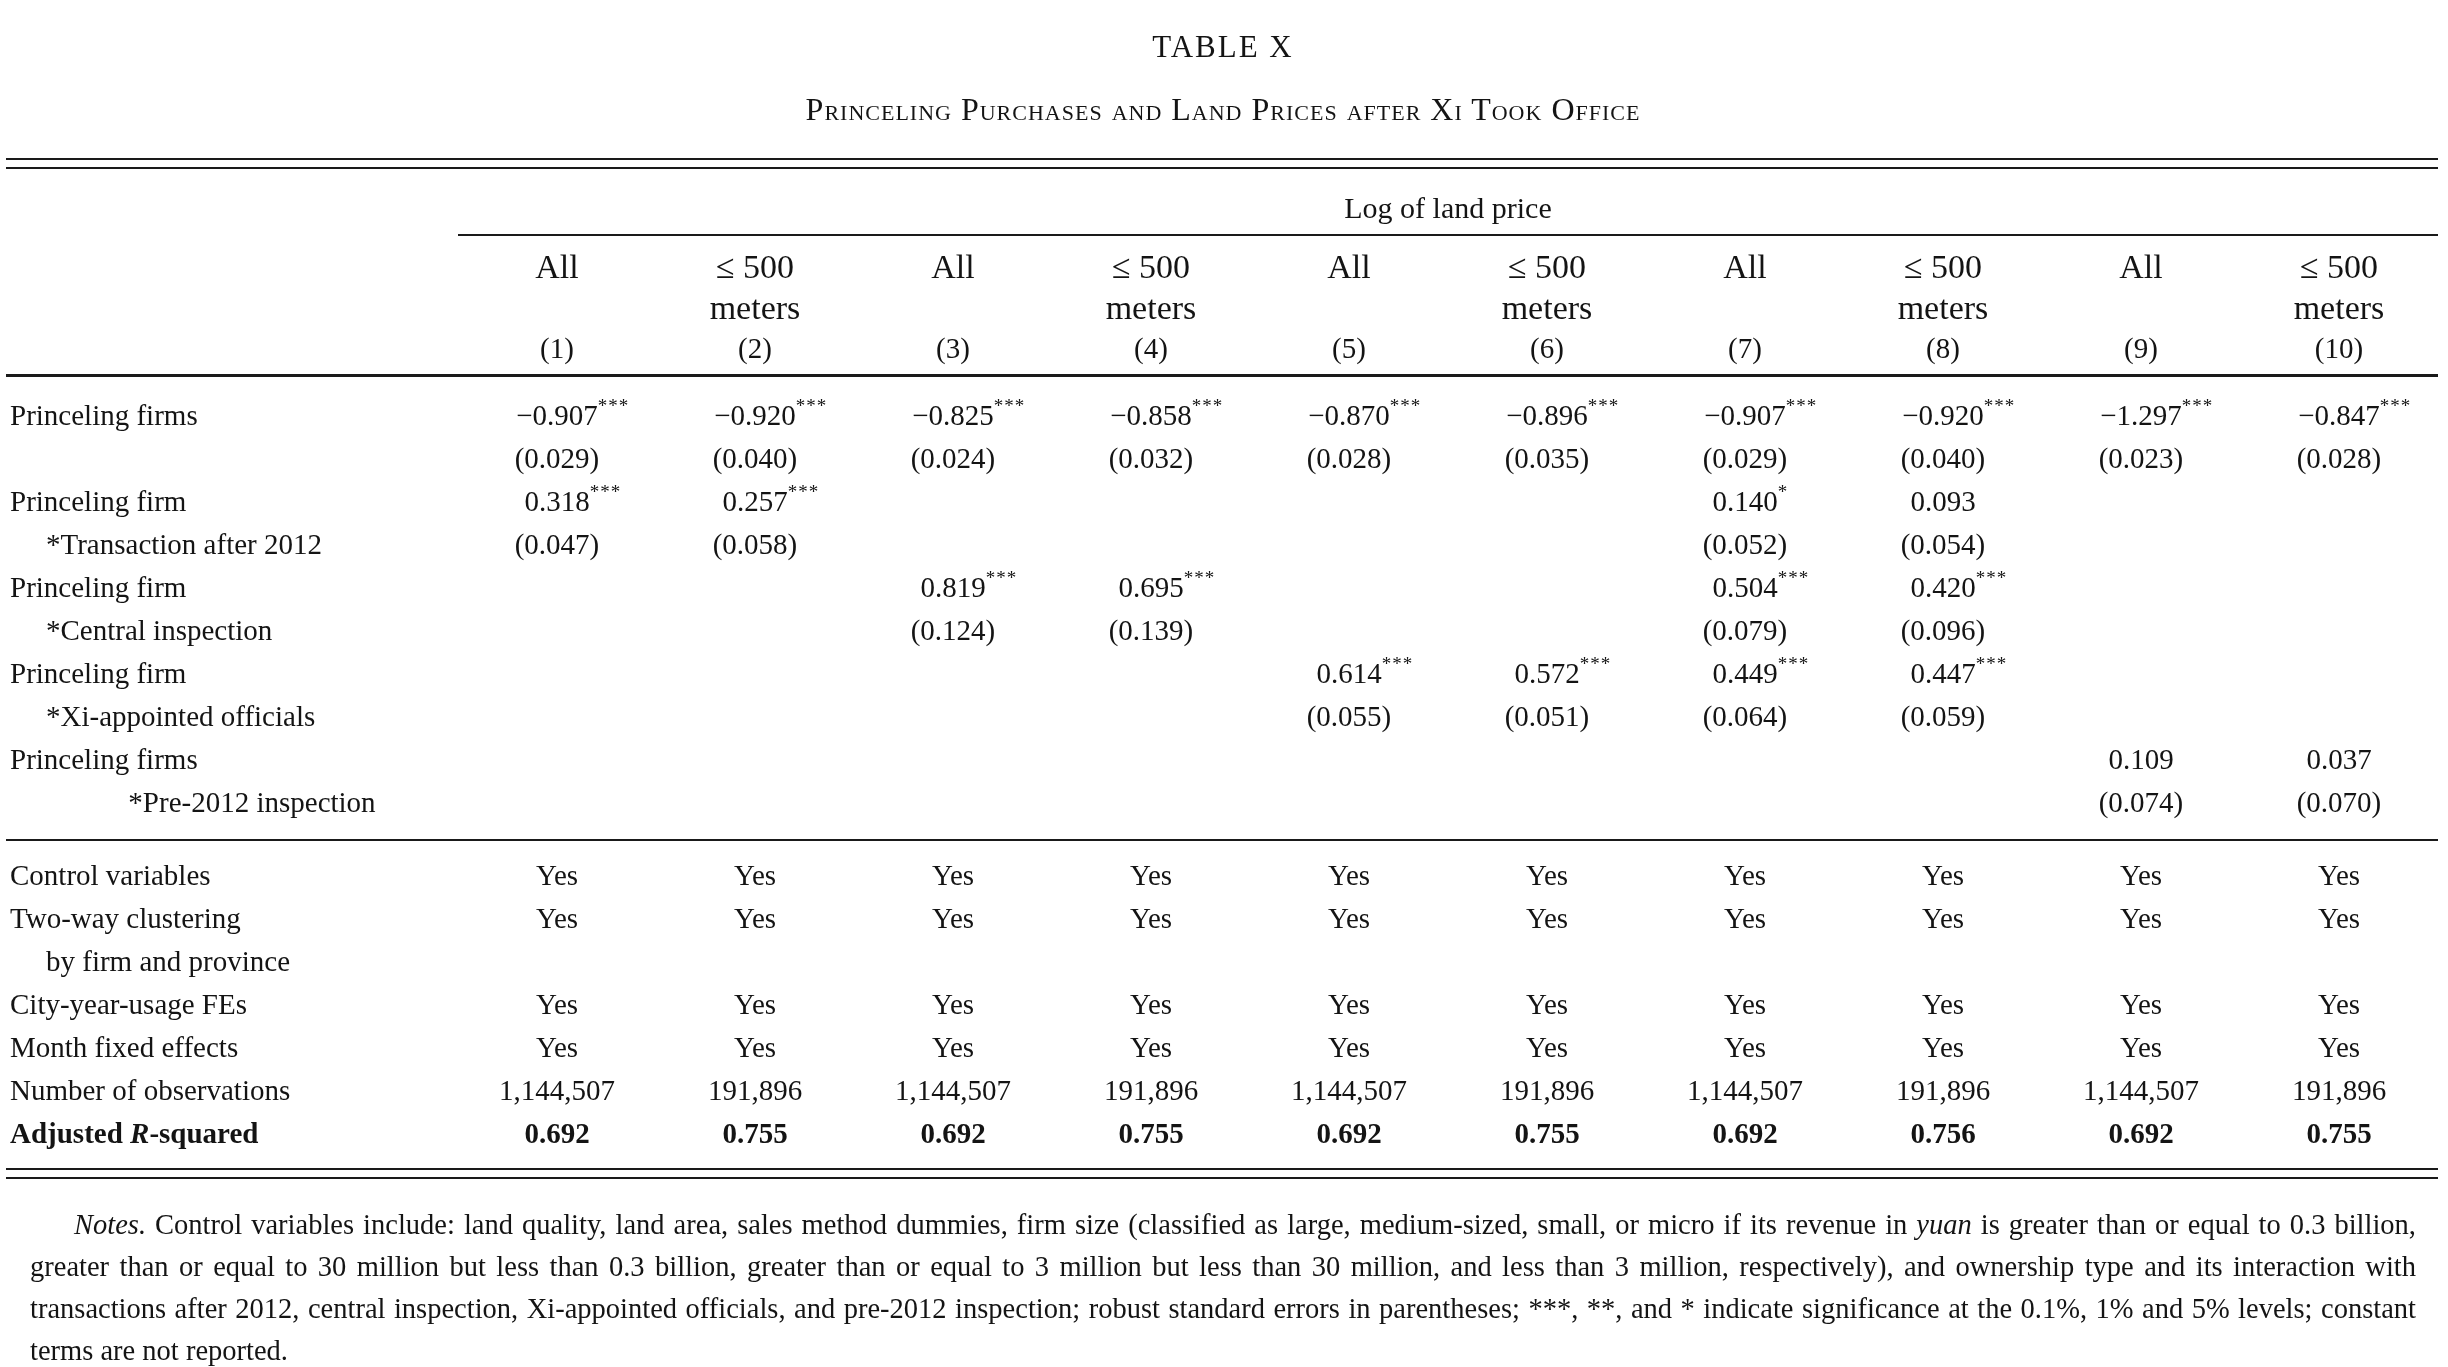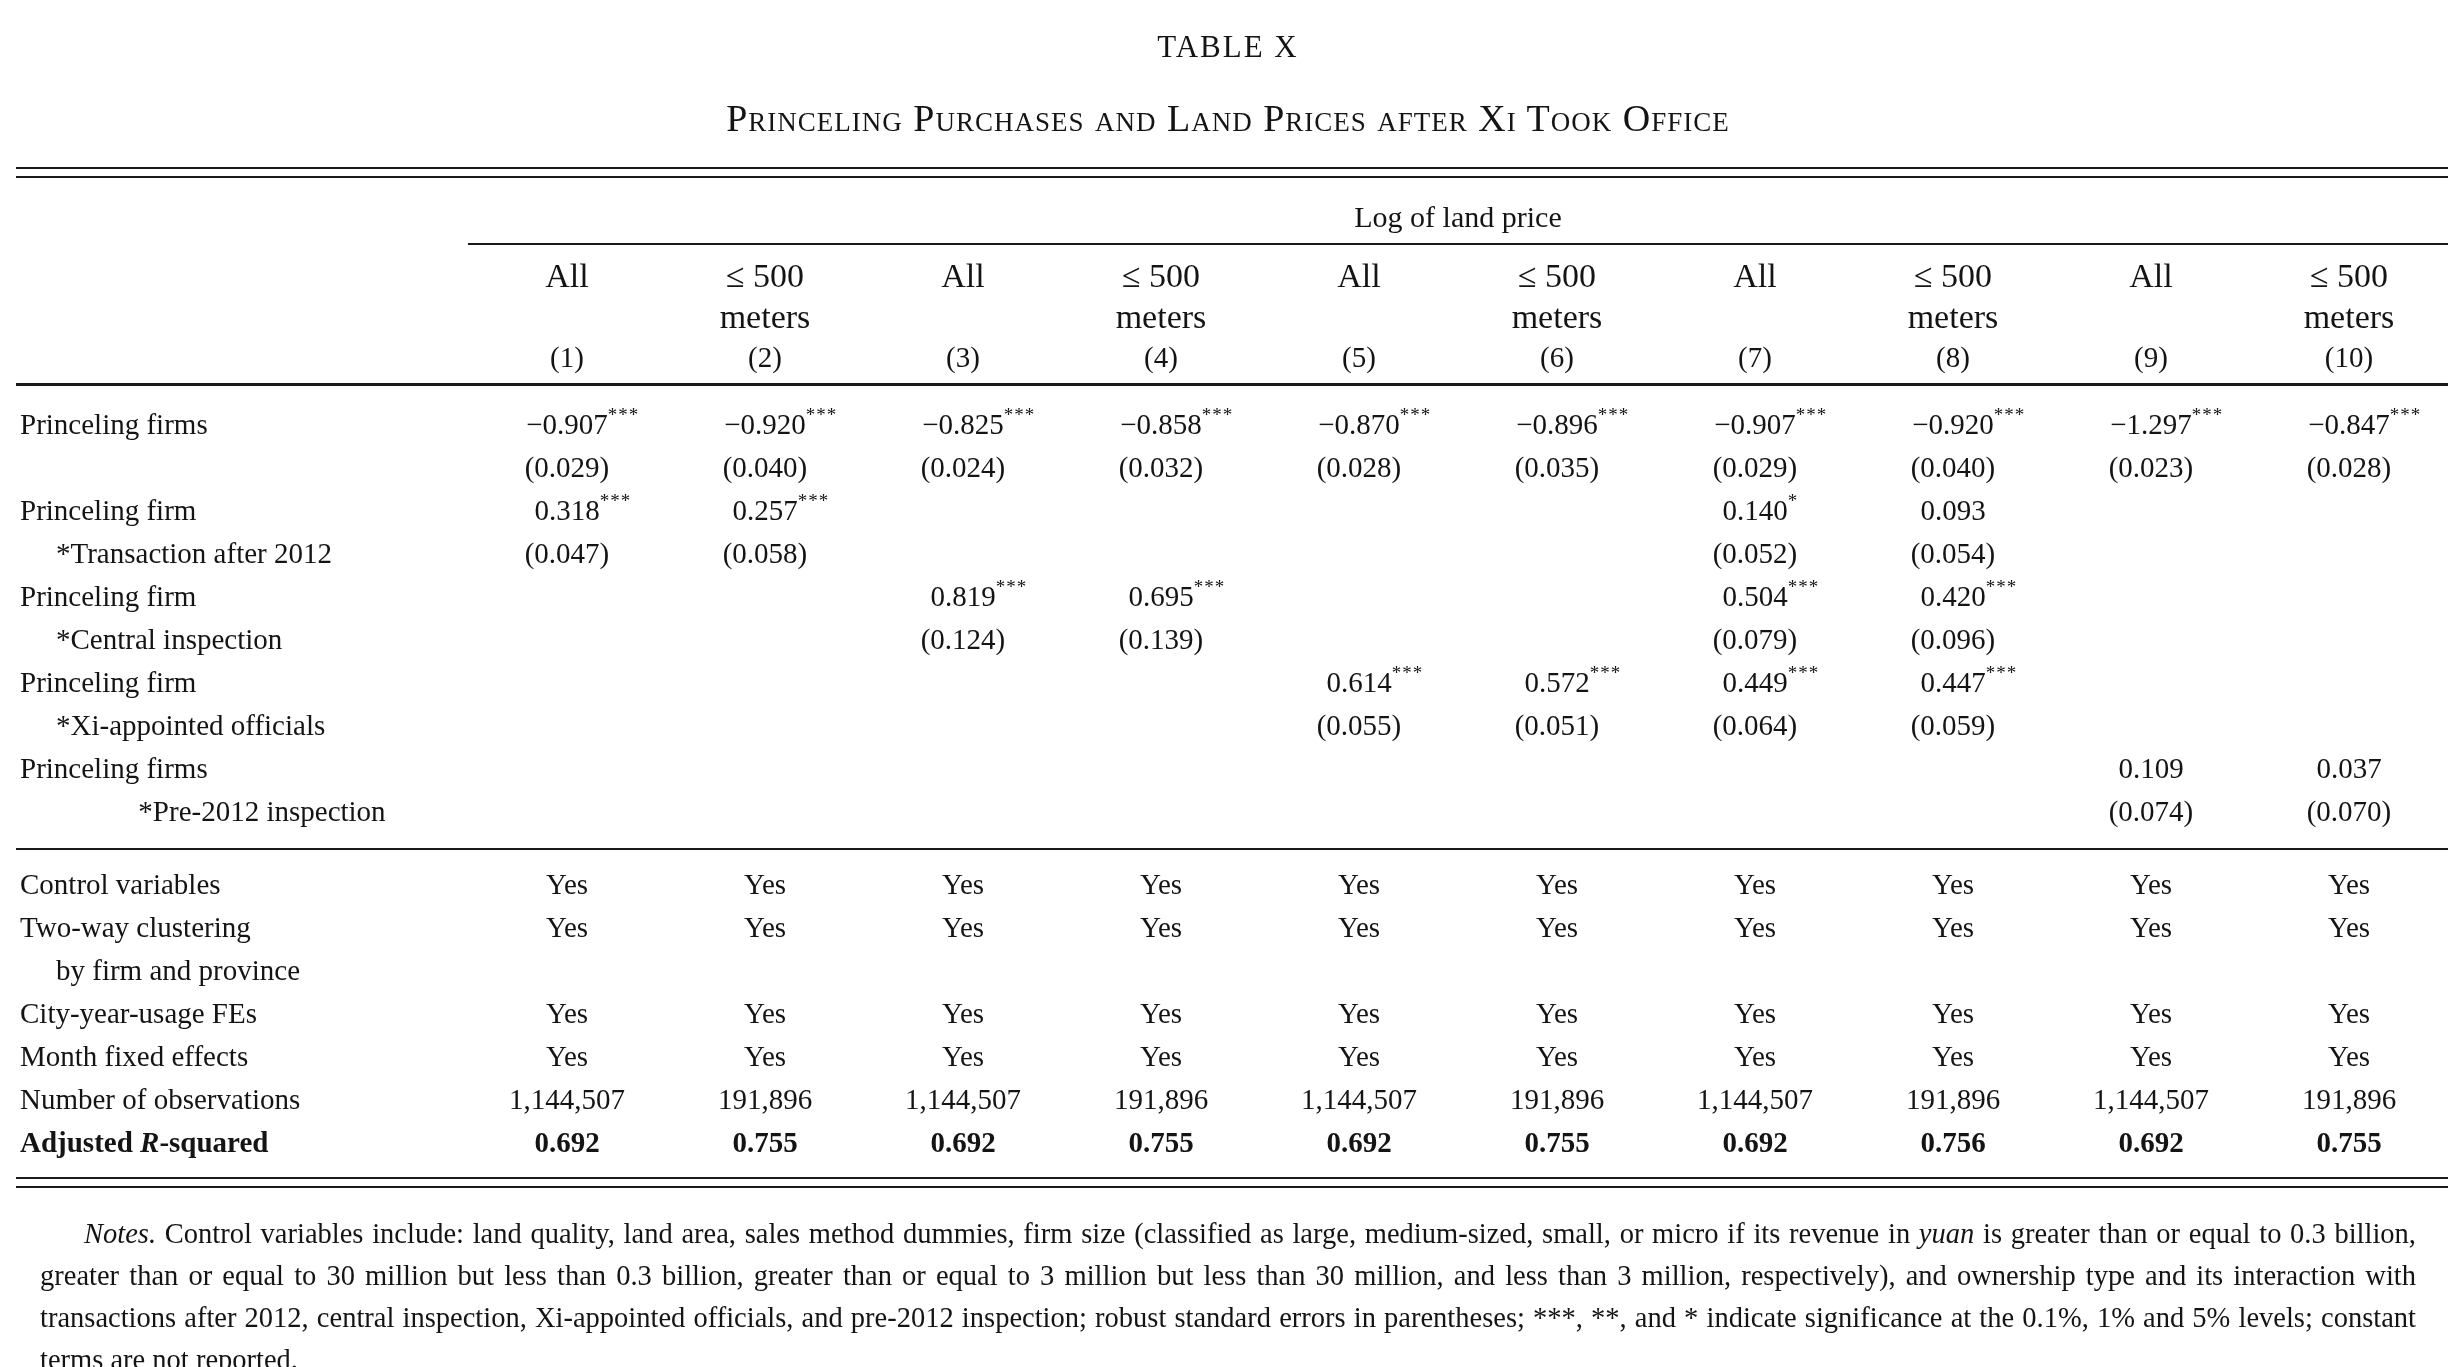--- a/index.html
+++ b/index.html
@@ -2,28 +2,28 @@
 <html><head>
 <meta charset="utf-8">
 <style>
   * { margin: 0; padding: 0; box-sizing: border-box; }
   html, body { background: #ffffff; }
   body {
     width: 2448px; height: 1367px; overflow: hidden;
     font-family: "Liberation Serif", "DejaVu Serif", serif;
     color: #141414;
   }
-  .page { width: 2448px; height: 1188px; padding: 30px 8px 0 16px; }
+  .page { width: 2448px; height: 1188px; padding: 30px 8px 0 6px; }
 
   .title-block { text-align: center; }
   .table-label {
     font-size: 31px; letter-spacing: 2px; line-height: 34px;
   }
   .table-title {
-    margin-top: 36px; font-size: 38px; line-height: 36px;
+    margin-top: 27px; font-size: 32px; line-height: 36px;
     font-variant: small-caps; letter-spacing: 1px;
   }
 
   table.regtable {
     width: 2432px; margin-top: 26px;
     border-collapse: collapse; table-layout: fixed;
   }
   col.labcol { width: 452px; }
   col.datacol { width: 198px; }
 

